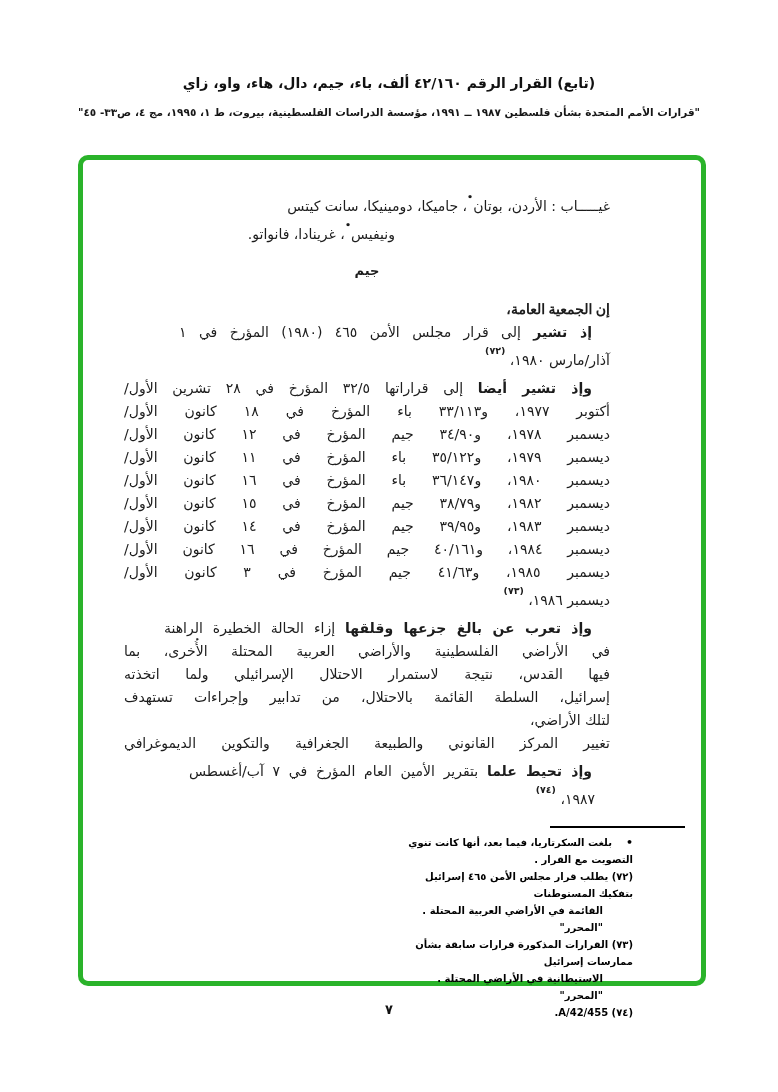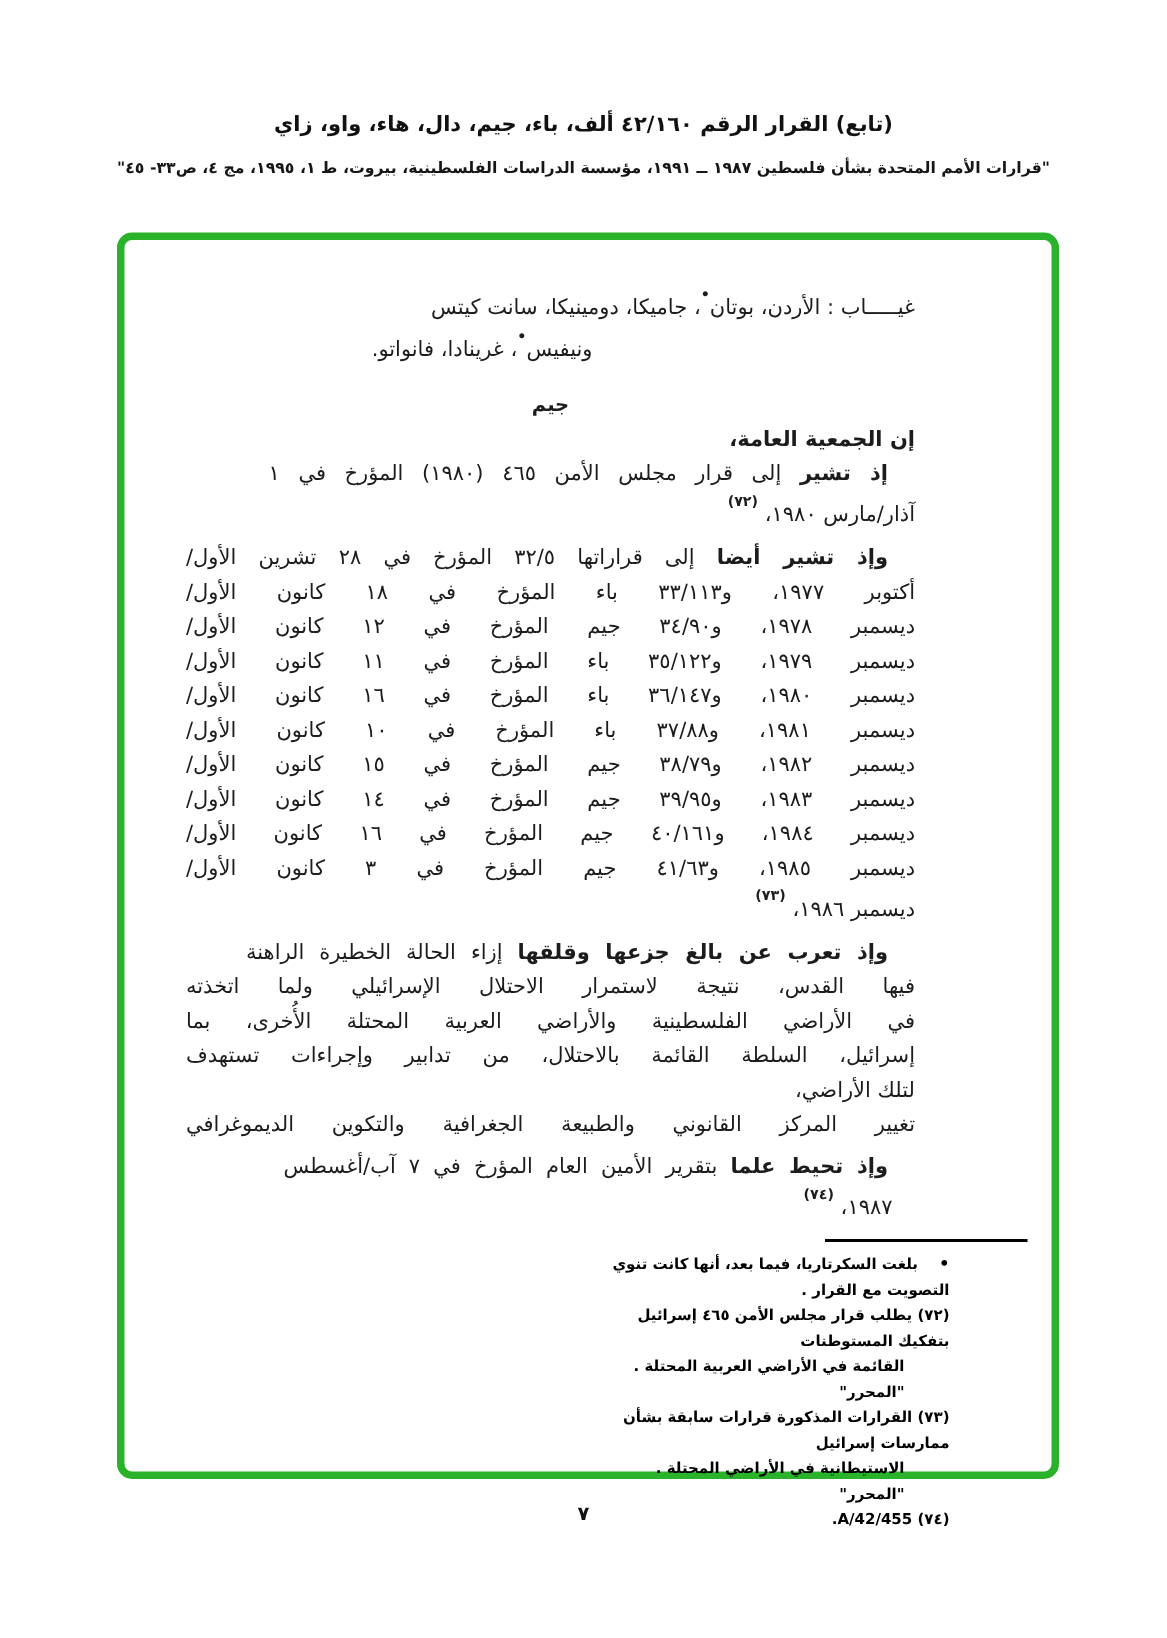--- a/index.html
+++ b/index.html
@@ -26,21 +26,21 @@
   }
   .ln{min-height:23px;}
   .j{text-align:justify;text-align-last:justify;}
   .first{margin-right:18px;}
   .ml55{margin-left:55px;}
   .ml40{margin-left:40px;}
   .ml65{margin-left:65px;}
   .mt{margin-top:5px;}
   .l2{margin-right:215px;}
   .heading{text-align:center;font-weight:bold;font-size:13px;margin-top:14px;}
-  .p1{font-weight:bold;}
+  .p1{margin-top:16px;font-weight:bold;font-family:Liberation Serif, serif;}
   .leftln{text-align:right;}
   .y87{margin-right:15px;}
   .bold{font-weight:bold;}
   sup{font-size:9.5px;position:relative;top:-5px;font-weight:bold;}
   .fnwrap{
     position:absolute;top:666px;right:68px;width:235px;
     direction:rtl;text-align:right;font-size:10px;line-height:17px;
     font-weight:bold;color:#000;
   }
   .fnsep{width:135px;border-top:2px solid #000;margin-right:-52px;margin-bottom:6px;}
@@ -69,30 +69,29 @@
     <div class="ln p1">إن الجمعية العامة،</div>
 
     <div class="ln j first ml55"><span class="bold">إذ تشير</span><span> إلى قرار مجلس الأمن ٤٦٥ (١٩٨٠) المؤرخ في ١</span></div>
     <div class="ln leftln"><span>آذار/مارس ١٩٨٠، </span><sup>(٧٢)</sup></div>
 
     <div class="ln j first mt"><span class="bold">وإذ تشير أيضا</span><span> إلى قراراتها ٣٢/٥ المؤرخ في ٢٨ تشرين الأول/</span></div>
     <div class="ln j">أكتوبر ١٩٧٧، و٣٣/١١٣ باء المؤرخ في ١٨ كانون الأول/</div>
     <div class="ln j">ديسمبر ١٩٧٨، و٣٤/٩٠ جيم المؤرخ في ١٢ كانون الأول/</div>
     <div class="ln j">ديسمبر ١٩٧٩، و٣٥/١٢٢ باء المؤرخ في ١١ كانون الأول/</div>
     <div class="ln j">ديسمبر ١٩٨٠، و٣٦/١٤٧ باء المؤرخ في ١٦ كانون الأول/</div>
-    <div class="ln j">ديسمبر ١٩٨١، و٣٧/٨٨ باء المؤرخ في ١٠ كانون الأول/</div>
     <div class="ln j">ديسمبر ١٩٨٢، و٣٨/٧٩ جيم المؤرخ في ١٥ كانون الأول/</div>
     <div class="ln j">ديسمبر ١٩٨٣، و٣٩/٩٥ جيم المؤرخ في ١٤ كانون الأول/</div>
     <div class="ln j">ديسمبر ١٩٨٤، و٤٠/١٦١ جيم المؤرخ في ١٦ كانون الأول/</div>
     <div class="ln j">ديسمبر ١٩٨٥، و٤١/٦٣ جيم المؤرخ في ٣ كانون الأول/</div>
     <div class="ln"><span>ديسمبر ١٩٨٦، </span><sup>(٧٣)</sup></div>
 
     <div class="ln j first mt ml40"><span class="bold">وإذ تعرب عن بالغ جزعها وقلقها</span><span> إزاء الحالة الخطيرة الراهنة</span></div>
+    <div class="ln j">في الأراضي الفلسطينية والأراضي العربية المحتلة الأُخرى، بما</div>
     <div class="ln j">فيها القدس، نتيجة لاستمرار الاحتلال الإسرائيلي ولما اتخذته</div>
-    <div class="ln j">في الأراضي الفلسطينية والأراضي العربية المحتلة الأُخرى، بما</div>
     <div class="ln j">إسرائيل، السلطة القائمة بالاحتلال، من تدابير وإجراءات تستهدف</div>
     <div class="ln">لتلك الأراضي،</div>
     <div class="ln j">تغيير المركز القانوني والطبيعة الجغرافية والتكوين الديموغرافي</div>
 
     <div class="ln j first mt ml65"><span class="bold">وإذ تحيط علما</span><span> بتقرير الأمين العام المؤرخ في ٧ آب/أغسطس</span></div>
     <div class="ln y87"><span>١٩٨٧، </span><sup>(٧٤)</sup></div>
 
   </div>
 
   <div class="fnwrap">

